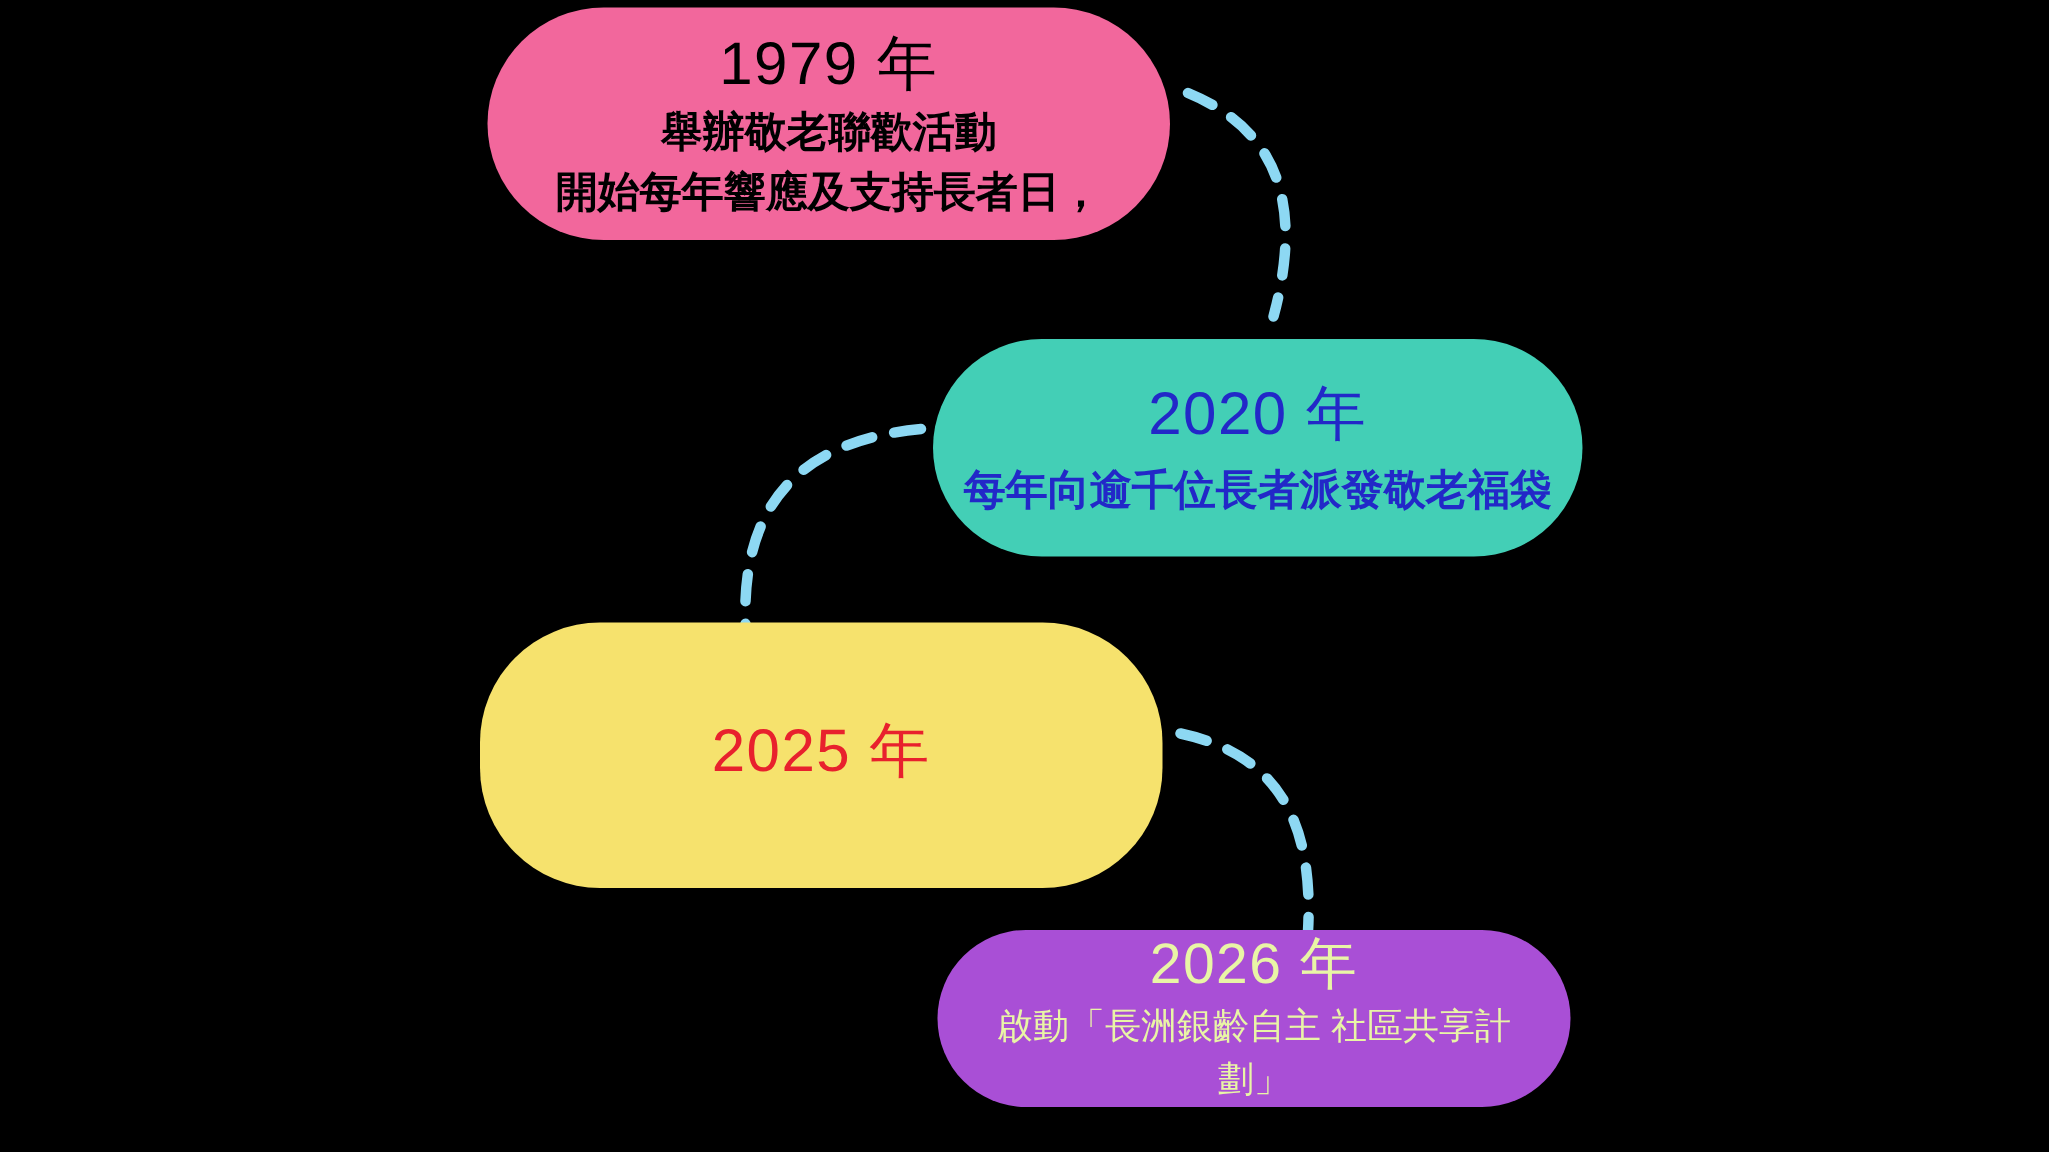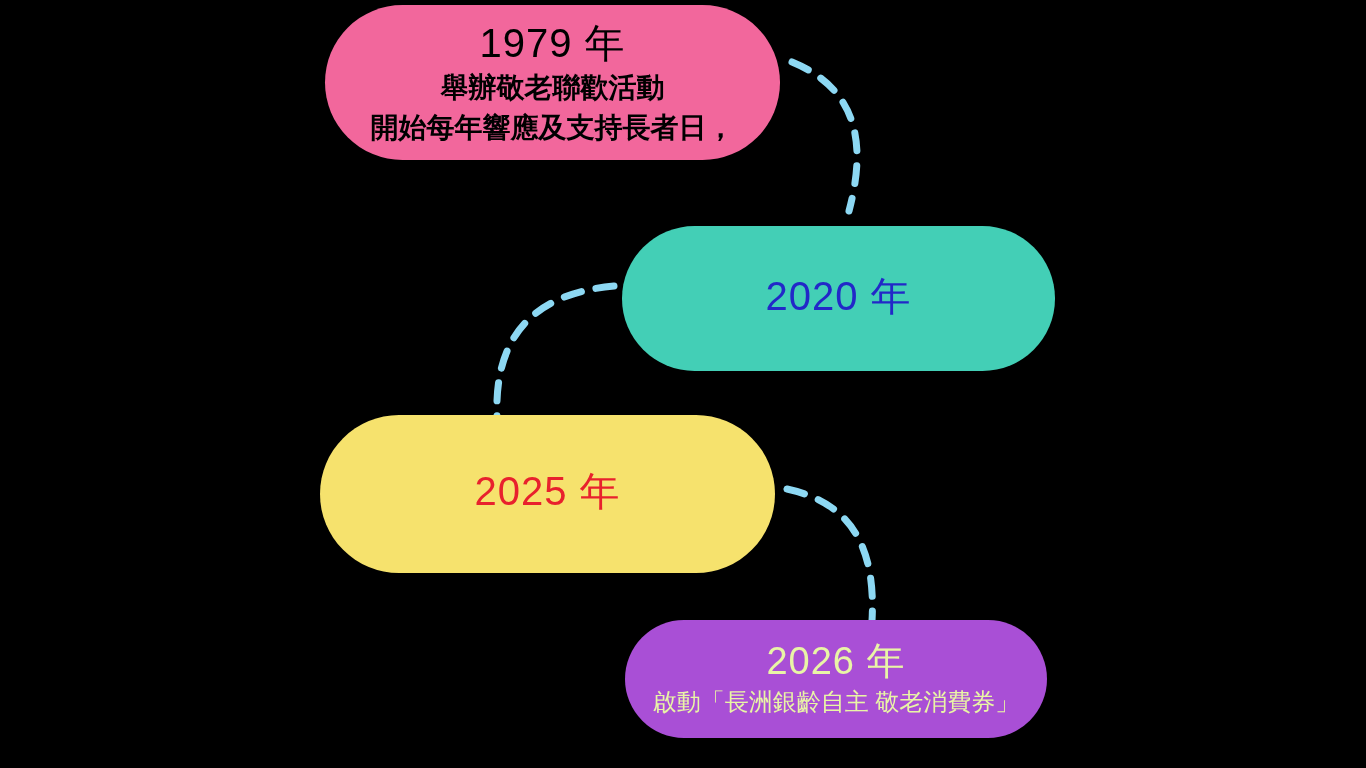--- a/index.html
+++ b/index.html
@@ -41,21 +41,21 @@
     font-weight: 400;
     letter-spacing: 1px;
   }
   .line {
     font-size: 28px;
     line-height: 1.4;
     font-weight: 600;
   }
   .b1 { left: 325px; top: 5px;   width: 455px; height: 155px; }
   .b2 { left: 622px; top: 210px; width: 433px; height: 145px; margin-top: 16px; }
-  .b3 { left: 320px; top: 415px; width: 455px; height: 158px; }
+  .b3 { left: 320px; top: 415px; width: 455px; height: 177px; }
   .b4 { left: 625px; top: 620px; width: 422px; height: 118px; }
   .b2 .year, .b3 .year { margin-bottom: 6px; }
   .b4 .year { font-size: 38px; }
   .b4 .line { font-size: 24px; line-height: 1.45; font-weight: 500; }
 </style>
 </head>
 <body>
 
 <div class="canvas">
 
@@ -66,24 +66,25 @@
   </svg>
 
   <div class="bubble b1" style="background: rgb(242, 103, 156); color: rgb(0, 0, 0);">
     <div class="year">1979 年</div>
     <div class="line">舉辦敬老聯歡活動</div>
     <div class="line">開始每年響應及支持長者日，</div>
   </div>
 
   <div class="bubble b2" style="background: rgb(67, 207, 182); color: rgb(34, 40, 200);">
     <div class="year">2020 年</div>
+    <div class="line">每年向逾千位長者派發敬老福袋</div>
   </div>
 
   <div class="bubble b3" style="background: rgb(246, 226, 109); color: rgb(232, 33, 45);">
     <div class="year">2025 年</div>
   </div>
 
   <div class="bubble b4" style="background: rgb(169, 79, 214); color: rgb(233, 245, 166);">
     <div class="year">2026 年</div>
-    <div class="line">啟動「長洲銀齡自主  敬老消費券」</div>
+    <div class="line">啟動「長洲銀齡自主  社區共享計劃」</div>
   </div>
 
 </div>
 
 </body></html>

